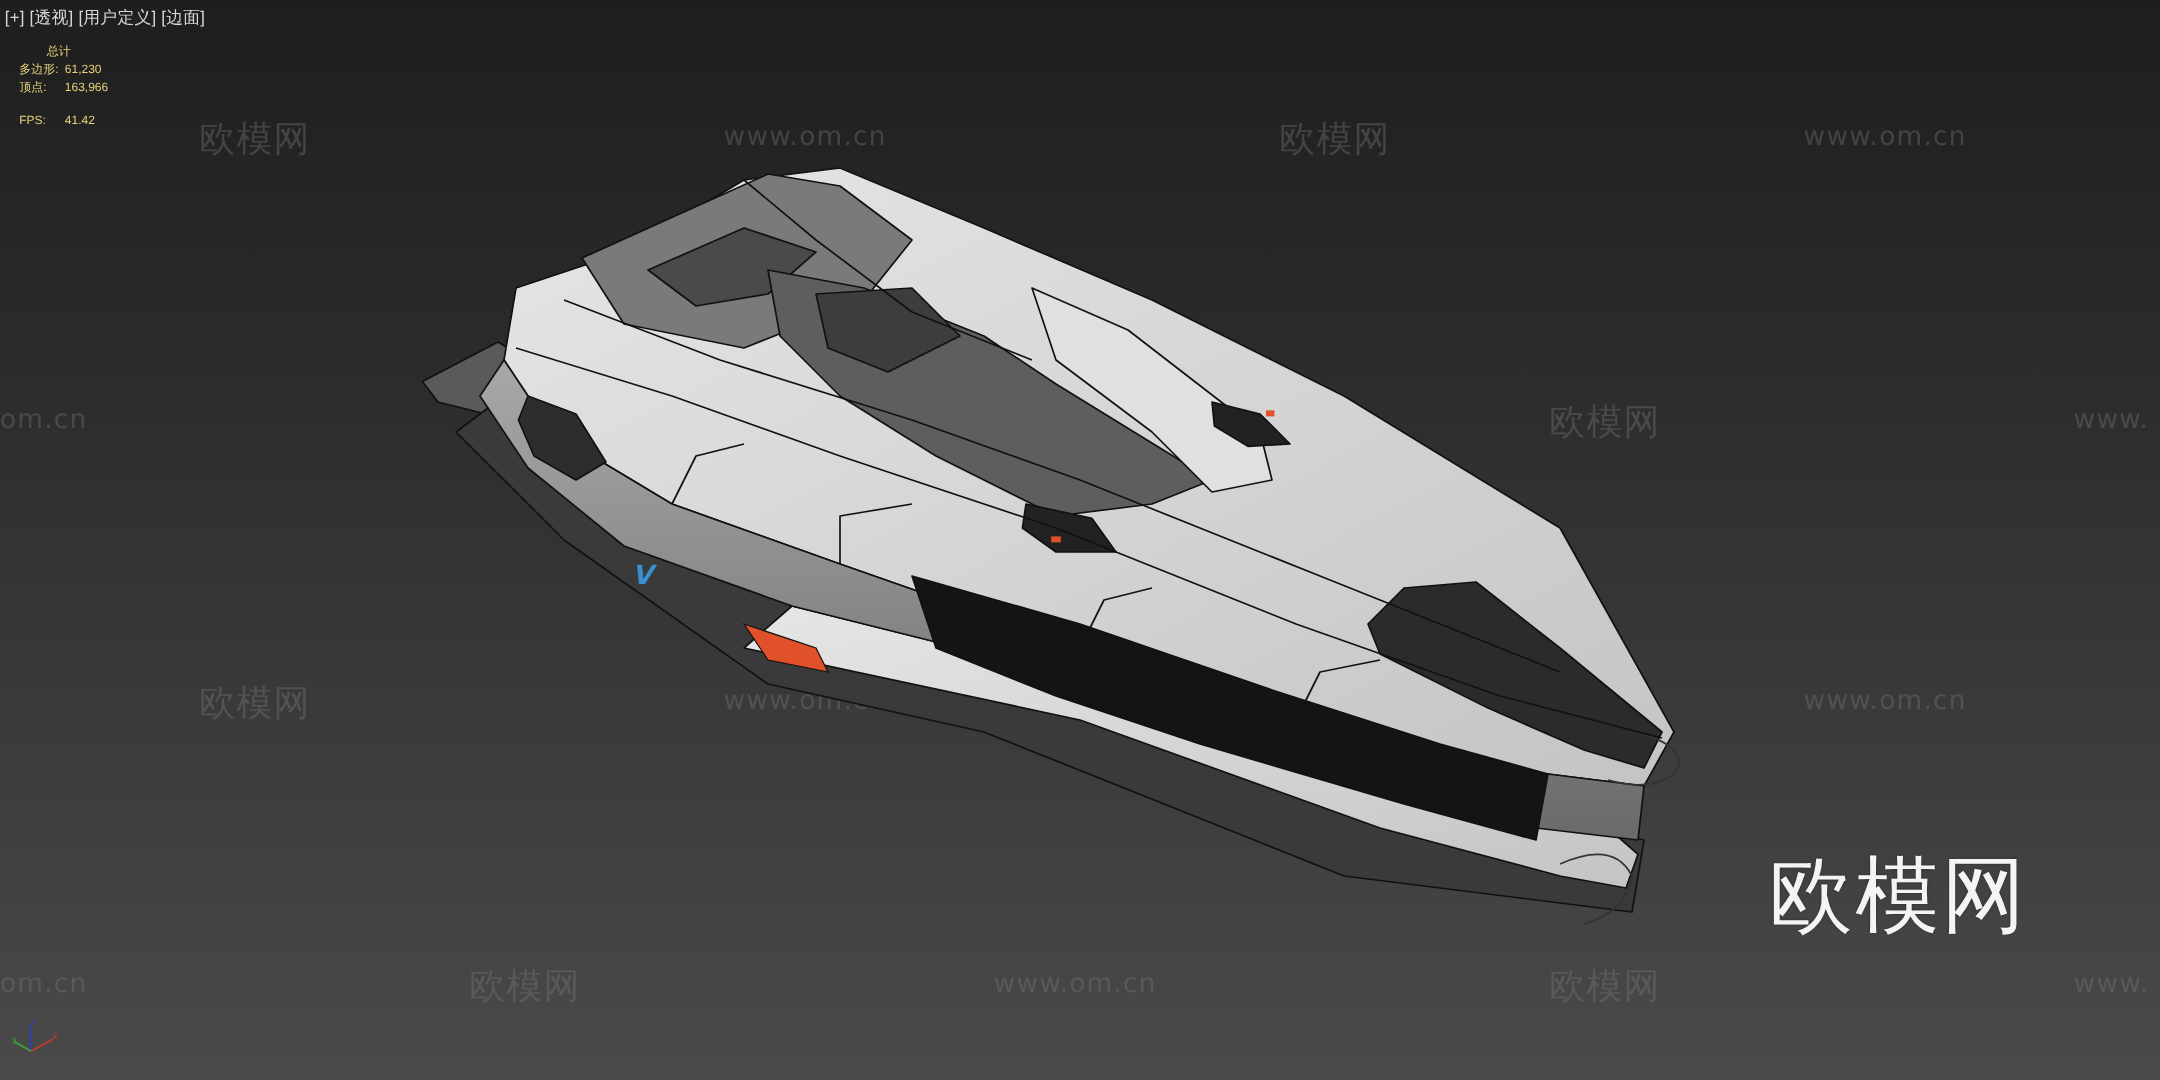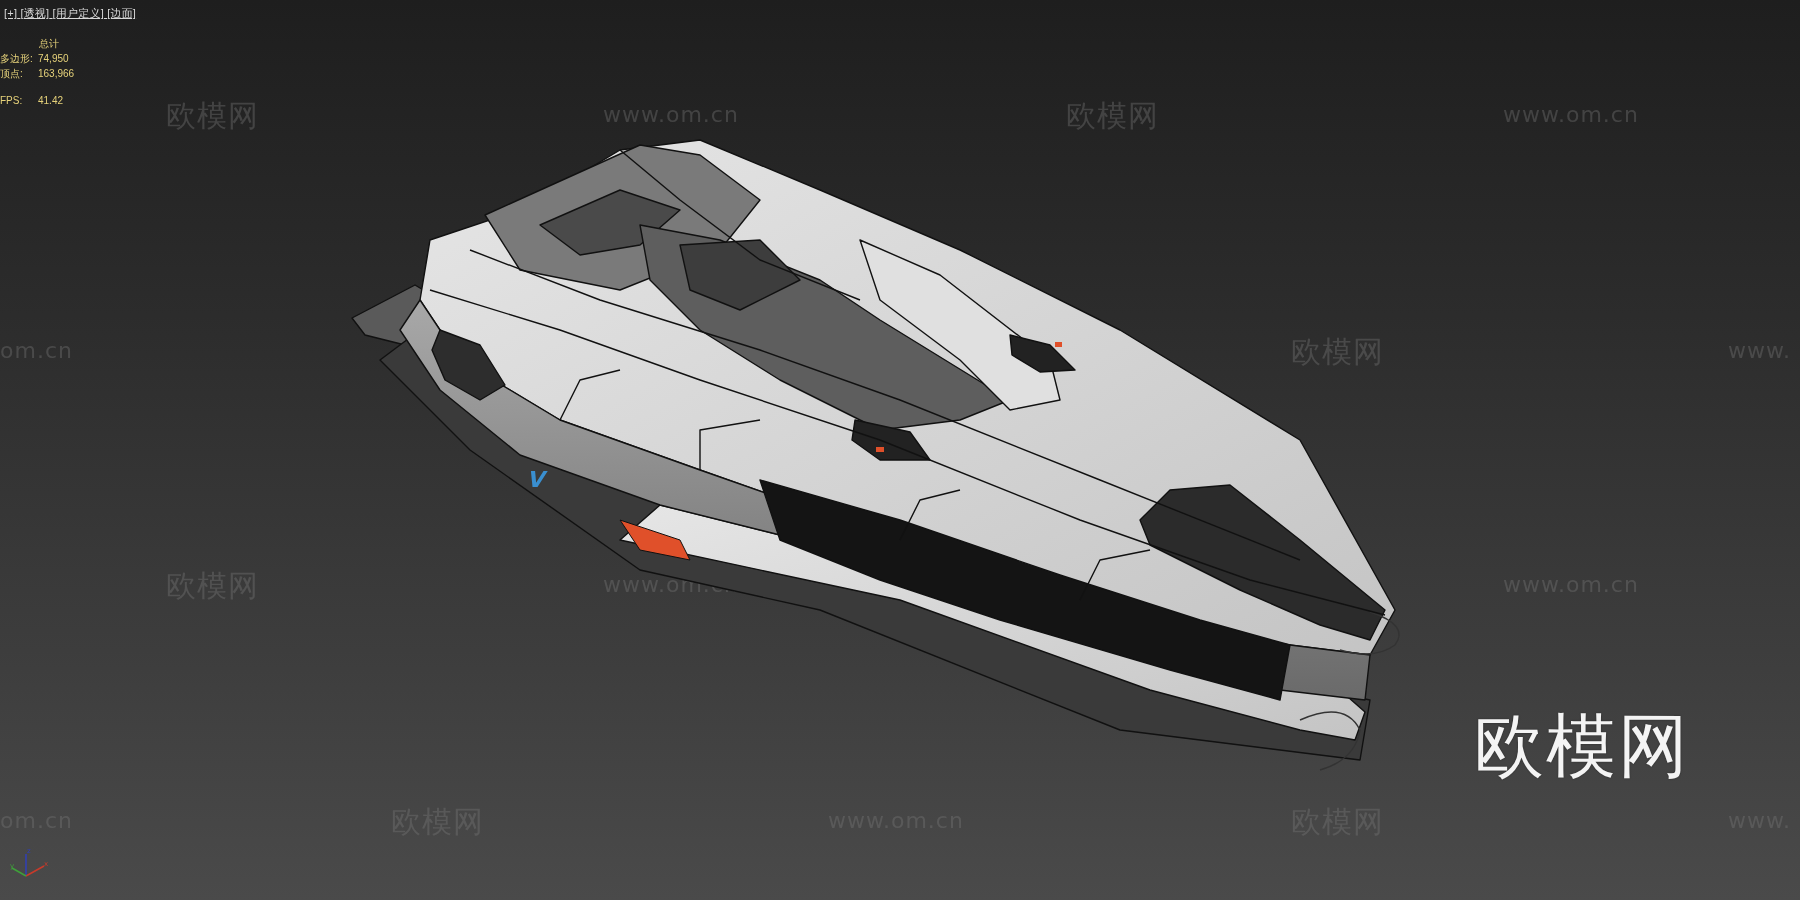--- a/index.html
+++ b/index.html
@@ -2,29 +2,29 @@
 <html><head>
   <meta charset="utf-8">
   <style>
     html, body { margin: 0; padding: 0; }
     body {
       width: 1800px; height: 900px; overflow: hidden; position: relative;
       background: linear-gradient(to bottom, #1e1e1e 0%, #2c2c2c 35%, #3c3c3c 70%, #4a4a4a 100%);
       font-family: "Liberation Sans", "DejaVu Sans", sans-serif;
     }
     .viewport-label {
-      position: absolute; left: 4px; top: 6px; font-size: 11px; color: #d8d8d8;
-      white-space: nowrap; letter-spacing: 0.2px; text-decoration: underline;
+      position: absolute; left: 4px; top: 6px; font-size: 14px; color: #d8d8d8;
+      white-space: nowrap; letter-spacing: 0.2px;
     }
     .viewport-label span { cursor: pointer; }
     .stats {
       position: absolute; left: 0; top: 36px; font-size: 10px; color: #e6d27a;
       line-height: 15px;
     }
-    .stats .row { display: flex; }
+    .stats .row { display: flex; margin-left: 16px; }
     .stats .k { width: 38px; }
     .stats .hdr { padding-left: 39px; }
     .stats .fps { margin-top: 12px; }
     .watermark {
       position: absolute; color: rgba(120,120,120,0.38); font-size: 22px; white-space: nowrap;
       font-family: "DejaVu Sans", sans-serif; letter-spacing: 1px;
     }
     .watermark.cn { font-size: 30px; letter-spacing: 1px; }
     .watermark.url { font-weight: normal; }
     .big-logo {
@@ -42,21 +42,21 @@
   <span>[+]</span>
   <span>[透视]</span>
   <span>[用户定义]</span>
   <span>[边面]</span>
 </div>
 
 <div class="stats">
   <div class="hdr">总计</div>
   <div class="row">
     <span class="k">多边形:</span>
-    <span>74,950</span>
+    <span>61,230</span>
   </div>
   <div class="row">
     <span class="k">顶点:</span>
     <span>163,966</span>
   </div>
   <div class="row fps">
     <span class="k">FPS:</span>
     <span>41.42</span>
   </div>
 </div>

